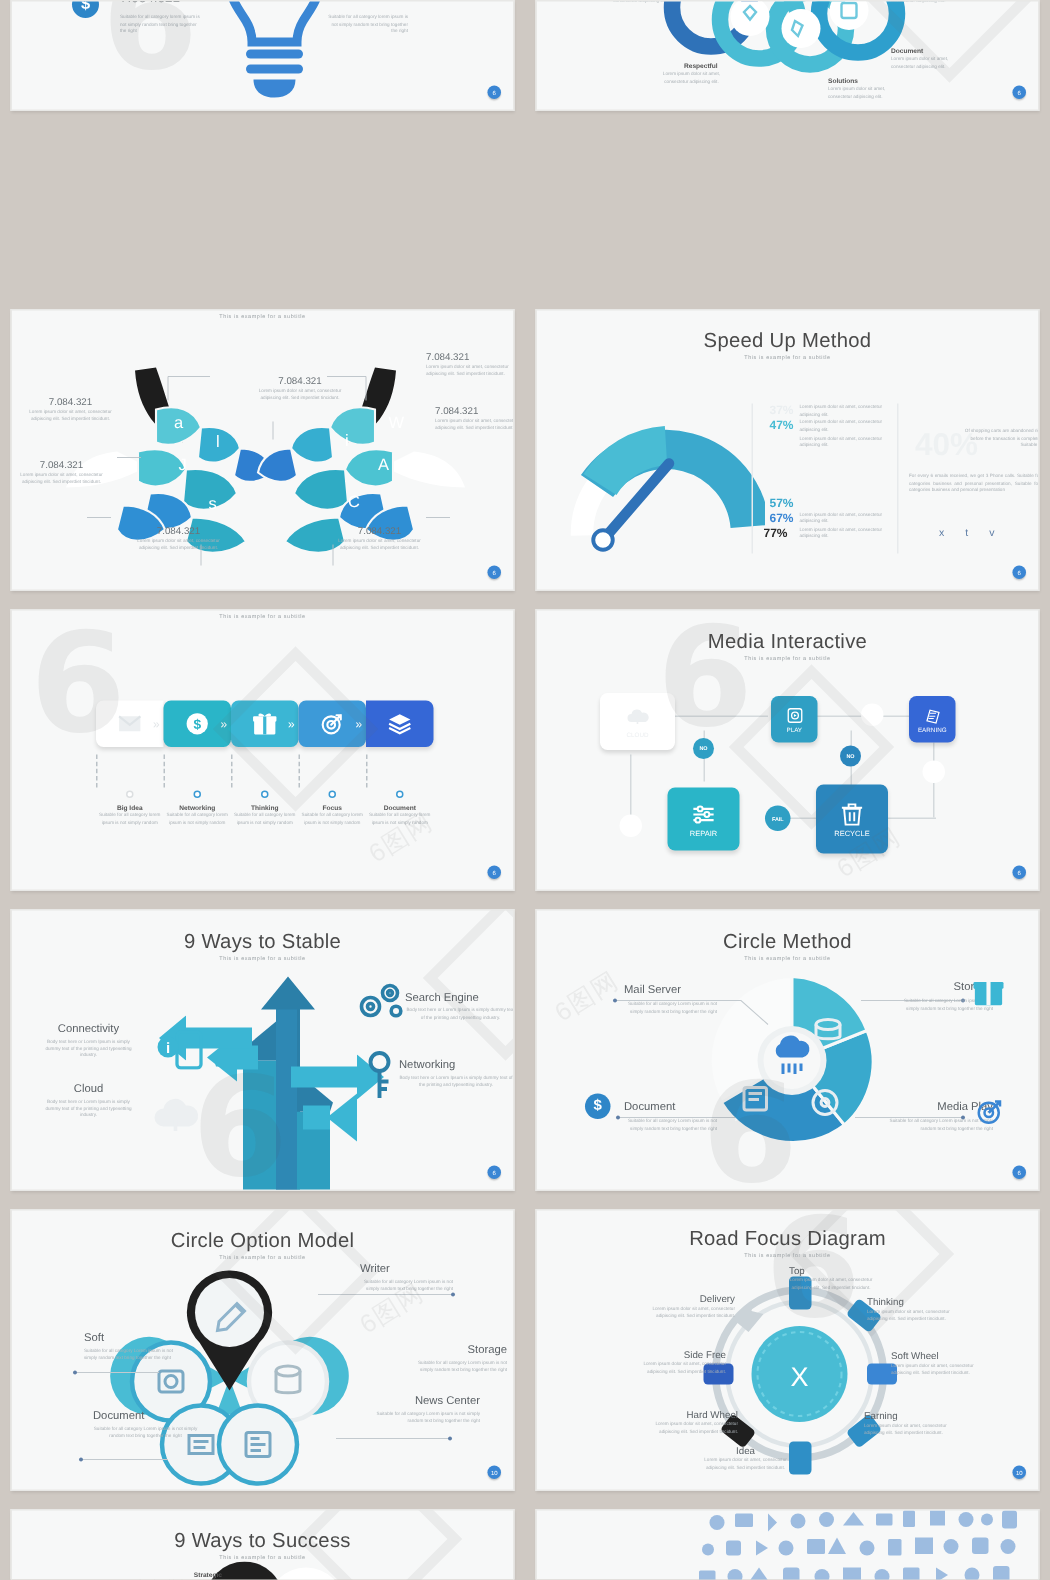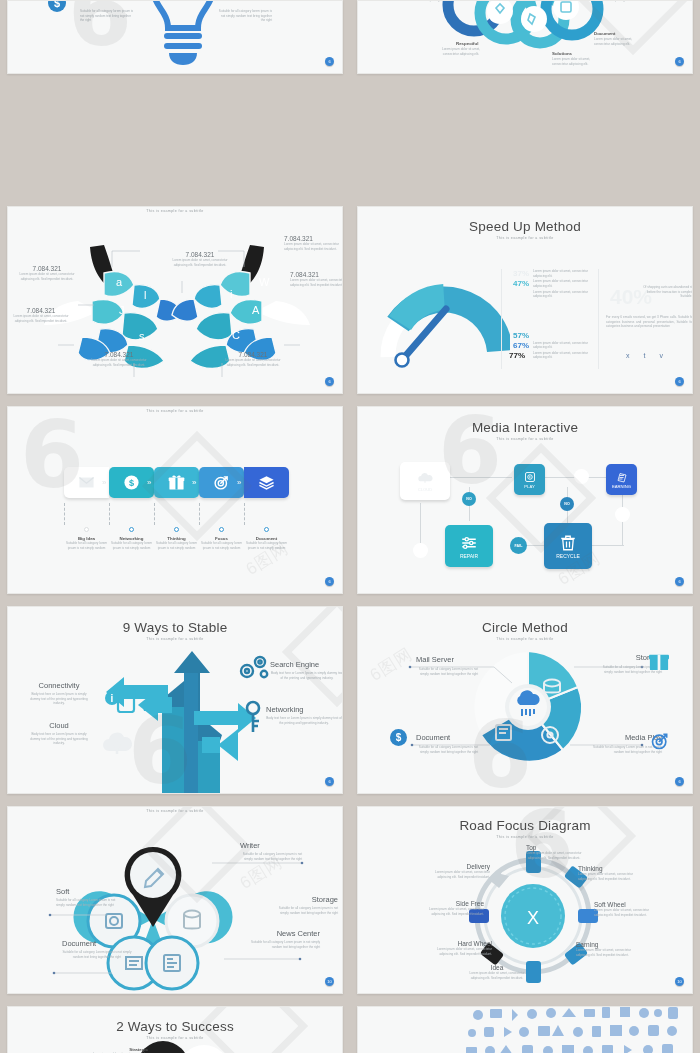--- a/index.html
+++ b/index.html
@@ -572,20 +572,21 @@
       </svg>
       <div class="pagebadge">6</div>
     </div>
   </div>
 
   <div class="cell">
     <div class="slide">
       <div class="wm wm-dia" style="left:150px;top:2px;"></div>
       <div class="wm wm-txt" style="left:230px;top:54px;">6图网</div>
 
+      <div class="title" style="margin-top:12px;">Circle Option Model</div>
       <div class="subtitle">This is example  for a subtitle</div>
 
       <svg class="abs" style="left:50px;top:34px;" width="190" height="155" viewBox="0 0 190 155">
         <g fill="none" stroke="#3ba9cd" stroke-width="3.5">
           <path d="M52 100 A26 26 0 1 1 60 58 L95 78 Z" fill="#49bcd4" stroke="none"></path>
           <path d="M138 100 A26 26 0 1 0 130 58 L95 78 Z" fill="#49bcd4" stroke="none"></path>
           <path d="M72 140 A26 26 0 1 1 118 140 L95 78 Z" fill="#49bcd4" stroke="none"></path>
         </g>
         <circle cx="56" cy="80" r="26" fill="#f2f5f6" stroke="#3ba9cd" stroke-width="3"></circle>
         <circle cx="134" cy="80" r="26" fill="#f6f8f9" stroke="#e8ecee" stroke-width="3"></circle>
@@ -710,21 +711,21 @@
         <div class="lbl-lg" style="font-size:6.5px;">Delivery</div>
         <div class="body-txt">Lorem ipsum dolor sit amet, consectetur adipiscing elit. Sed imperdiet tincidunt.</div>
       </div>
       <div class="pagebadge">10</div>
     </div>
   </div>
 
   <div class="cell" style="height:178px;">
     <div class="slide" style="height:172px;">
       <div class="wm wm-dia" style="left:206px;top:-20px;"></div>
-      <div class="title" style="margin-top:12px;">2 Ways to Success</div>
+      <div class="title" style="margin-top:12px;">9 Ways to Success</div>
       <div class="subtitle">This is example  for a subtitle</div>
 
       <svg class="abs" style="left:100px;top:34px;" width="140" height="150" viewBox="0 0 140 150">
         <g>
           <circle cx="55" cy="26" r="26" fill="#1f1f1f"></circle>
           <circle cx="96" cy="30" r="26" fill="#ffffff"></circle>
           <circle cx="118" cy="66" r="26" fill="#3bb6d4"></circle>
           <circle cx="110" cy="106" r="26" fill="#2f9fc4"></circle>
           <circle cx="78" cy="130" r="26" fill="#2b86bd"></circle>
           <circle cx="42" cy="126" r="26" fill="#3a86d4"></circle>

